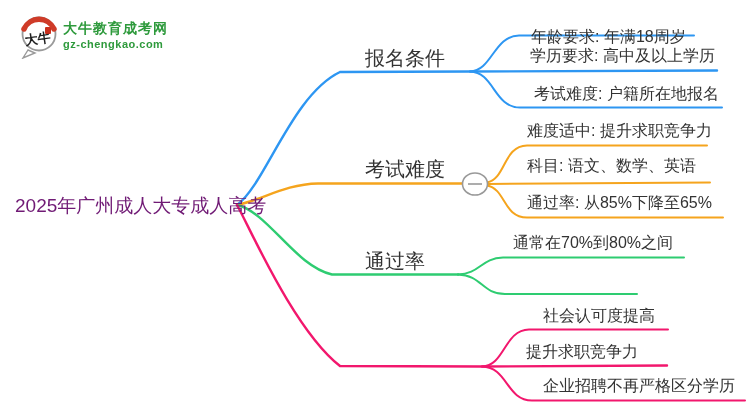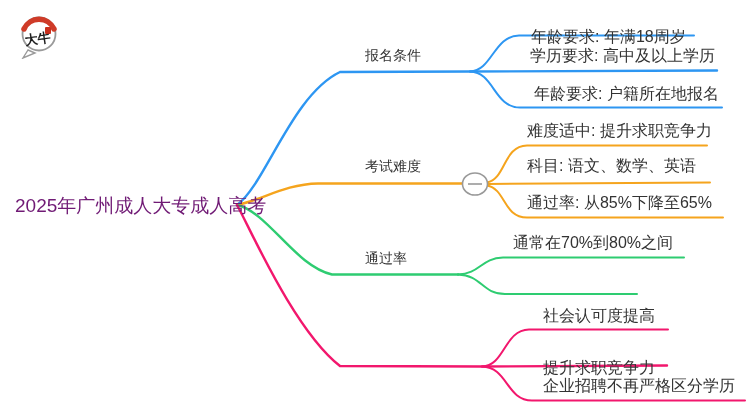--- a/index.html
+++ b/index.html
@@ -3,21 +3,21 @@
 <meta charset="utf-8">
 <style>
   html,body{margin:0;padding:0;background:#fff;}
   .stage{
     position:relative;width:750px;height:410px;background:#ffffff;
     font-family:"Liberation Sans","DejaVu Sans",sans-serif;overflow:hidden;
   }
   svg.lines{position:absolute;left:0;top:0;width:750px;height:410px;}
   .label{position:absolute;color:#333;white-space:nowrap;line-height:1;cursor:default;}
   .root-label{font-size:19px;color:#701a75;}
-  .branch-label{font-size:14px;}
+  .branch-label{font-size:20px;}
   .child-label{font-size:16px;}
   .logo{position:absolute;left:20px;top:13px;display:flex;align-items:flex-start;}
   .logo-text{margin-left:5px;}
   .logo-title{font-size:14px;font-weight:bold;color:#2E9A3C;letter-spacing:1px;line-height:1;margin-top:8px;}
   .logo-domain{font-size:11px;font-weight:bold;color:#2E9A3C;letter-spacing:0.5px;line-height:1;margin-top:4px;}
   path.curve{fill:none;stroke-linecap:round;}
   .toggle{cursor:pointer;}
 </style>
 </head>
 <body>
@@ -50,35 +50,39 @@
   </svg>
 
   <div class="logo">
     <svg width="38" height="46" viewBox="0 0 38 46">
       <path d="M8,37 L3,45 L15,40 Z" fill="#ffffff" stroke="#9a9a9a" stroke-width="1.4"></path>
       <circle cx="19" cy="21" r="16.5" fill="#ffffff" stroke="#9a9a9a" stroke-width="1.8"></circle>
       <path d="M4,16 A16.5,16.5 0 0 1 34,16" fill="none" stroke="#cf3b28" stroke-width="5.5" stroke-linecap="round"></path>
       <rect x="25" y="14" width="6" height="7" rx="1" fill="#c92f1d"></rect>
       <text x="4" y="30" font-size="13" font-weight="bold" fill="#1e1e1e" transform="rotate(-8 19 21)">大牛</text>
     </svg>
+    <div class="logo-text">
+      <div class="logo-title">大牛教育成考网</div>
+      <div class="logo-domain">gz-chengkao.com</div>
+    </div>
   </div>
 
   <div class="label root-label" style="left:15px;top:196px;">2025年广州成人大专成人高考</div>
 
   <div class="label branch-label" style="left:365px;top:48px;">报名条件</div>
   <div class="label branch-label" style="left:365px;top:159px;">考试难度</div>
   <div class="label branch-label" style="left:365px;top:251px;">通过率</div>
 
   <div class="label child-label" style="left:531px;top:29px;">年龄要求: 年满18周岁</div>
   <div class="label child-label" style="left:530px;top:48px;">学历要求: 高中及以上学历</div>
-  <div class="label child-label" style="left:534px;top:86px;">年龄要求: 户籍所在地报名</div>
+  <div class="label child-label" style="left:534px;top:86px;">考试难度: 户籍所在地报名</div>
 
   <div class="label child-label" style="left:527px;top:123px;">难度适中: 提升求职竞争力</div>
   <div class="label child-label" style="left:527px;top:158px;">科目: 语文、数学、英语</div>
   <div class="label child-label" style="left:527px;top:195px;">通过率: 从85%下降至65%</div>
 
   <div class="label child-label" style="left:513px;top:235px;">通常在70%到80%之间</div>
 
   <div class="label child-label" style="left:543px;top:308px;">社会认可度提高</div>
-  <div class="label child-label" style="left:543px;top:344px;margin-top:16px;">提升求职竞争力</div>
+  <div class="label child-label" style="left:526px;top:344px;">提升求职竞争力</div>
   <div class="label child-label" style="left:543px;top:378px;">企业招聘不再严格区分学历</div>
 
 </div>
 
 </body></html>

